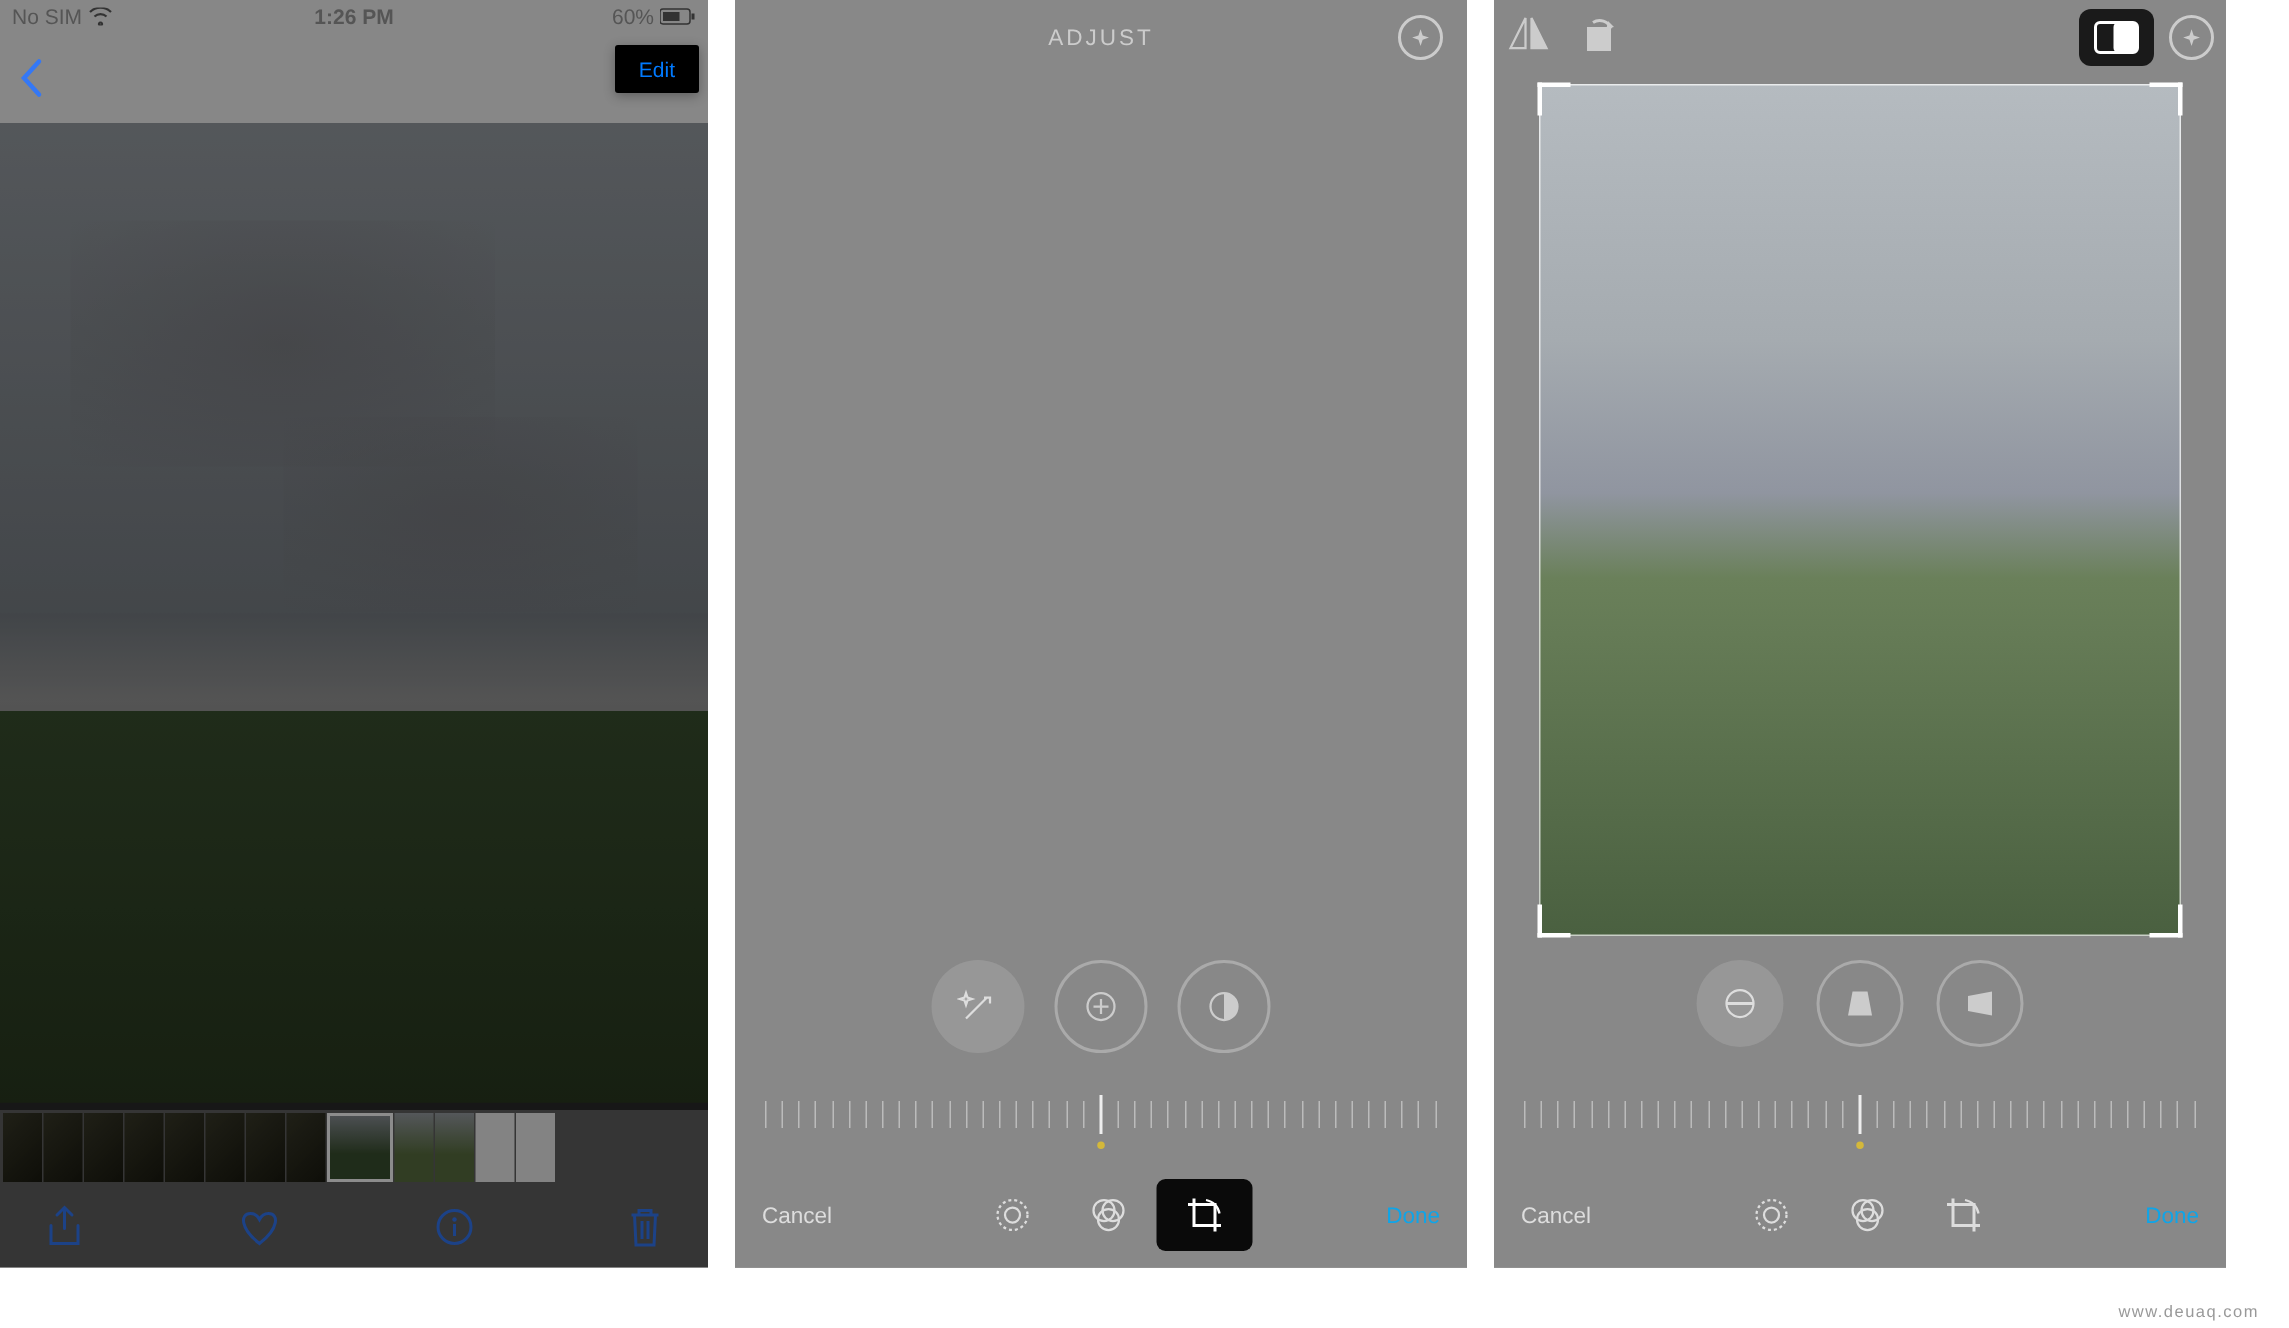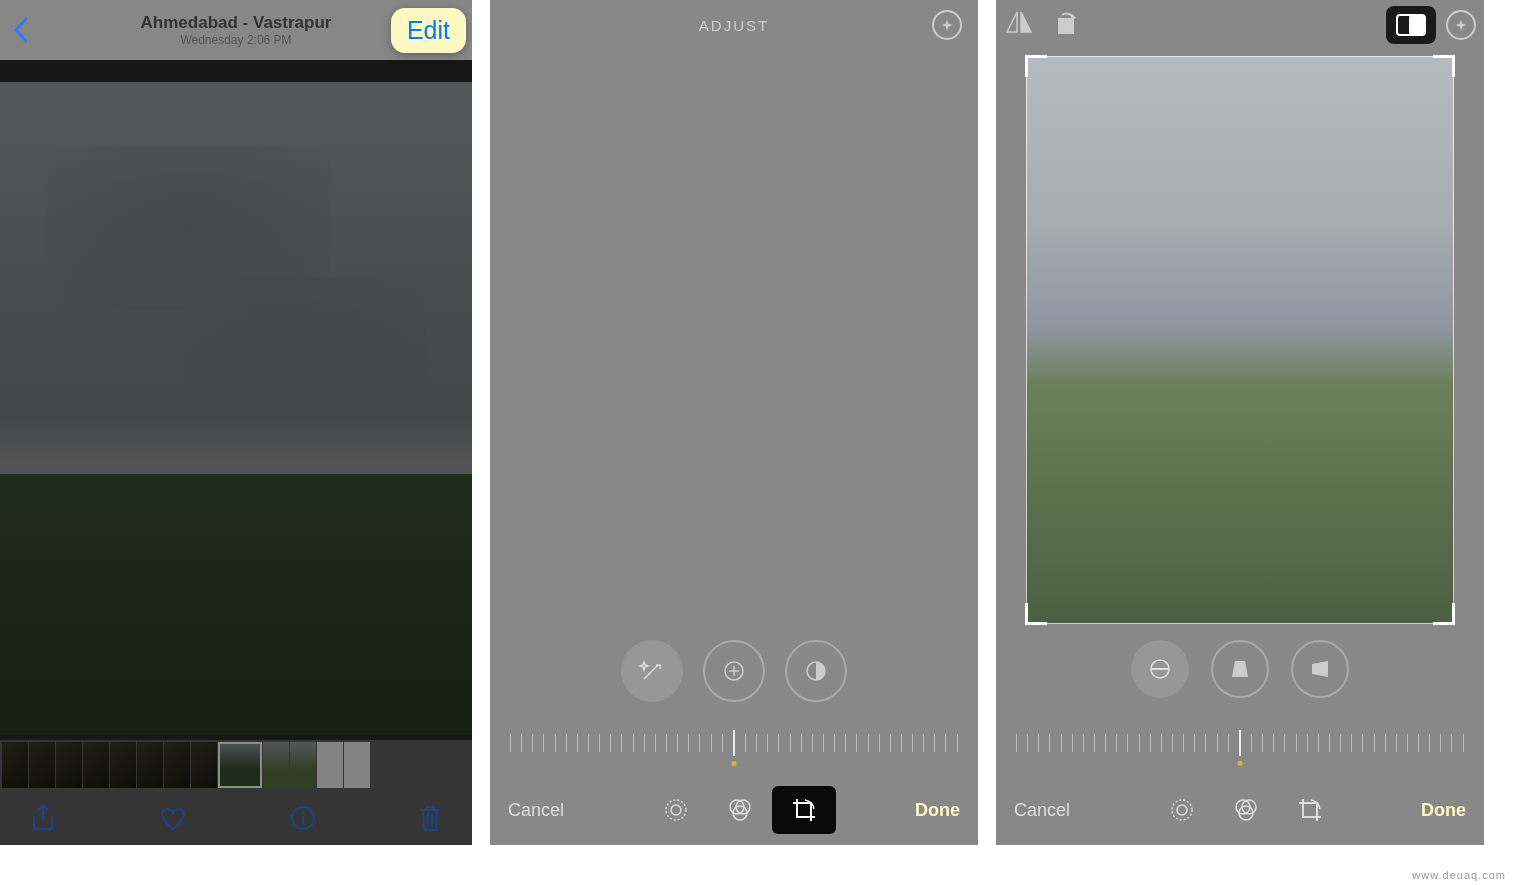--- a/index.html
+++ b/index.html
@@ -53,24 +53,24 @@
       font-size: 30px;
       font-weight: 300;
     }
     .nav-title { text-align: center; }
     .nav-title-main { font-size: 17px; font-weight: 600; color: #333; }
     .nav-title-sub { font-size: 12px; color: #555; }
     .edit-button {
       position: absolute;
       right: 6px;
       top: 8px;
-      background: #fef9c3;
-      border-radius: 14px;
+      background: #000000;
+      border-radius: 2px;
       padding: 8px 16px;
-      font-size: 25px;
+      font-size: 14px;
       color: #007aff;
       box-shadow: 0 2px 8px rgba(0,0,0,0.3);
       z-index: 20;
     }
     .dim-overlay {
       position: absolute;
       inset: 0;
       background: rgba(0,0,0,0.45);
       z-index: 5;
       pointer-events: none;
@@ -292,26 +292,25 @@
       bottom: 0;
       left: 0;
       right: 0;
       height: 70px;
       display: flex;
       align-items: center;
       justify-content: space-between;
       padding: 0 18px;
     }
     .edit-btn-text {
-      font-size: 18px;
+      font-size: 15px;
       color: #ddd;
     }
     .edit-btn-text.done {
-      color: #fef9c3;
-      font-weight: bold;
+      color: #0ea5e9;
     }
     .edit-tabs {
       display: flex;
       gap: 0;
       align-items: center;
     }
     .edit-tab {
       width: 64px;
       height: 48px;
       display: flex;
@@ -344,31 +343,48 @@
       right: 0;
       display: flex;
       justify-content: center;
       gap: 22px;
     }
   </style>
 </head>
 <body>
 
 <div class="screen screen1">
+  <div class="status-bar">
+    <div class="status-left">
+      <span>No SIM</span>
+      <span>
+        <svg width="16" height="12" viewBox="0 0 16 12">
+            <path d="M8 10 a1 1 0 1 0 0.01 0 M4 6 a6 6 0 0 1 8 0 M1 3 a10 10 0 0 1 14 0" fill="none" stroke="#333" stroke-width="1.5"></path>
+          </svg>
+      </span>
+    </div>
+    <span class="status-center">1:26 PM</span>
+    <div class="status-right">
+      <span>60%</span>
+      <span>
+        <svg width="24" height="12" viewBox="0 0 24 12">
+            <rect x="0" y="1" width="20" height="10" rx="2" fill="none" stroke="#333"></rect>
+            <rect x="2" y="3" width="11" height="6" fill="#333"></rect>
+            <rect x="21" y="4" width="2" height="4" fill="#333"></rect>
+          </svg>
+      </span>
+    </div>
+  </div>
 
   <div class="nav-bar">
     <span class="back-chevron">
       <svg width="18" height="28" viewBox="0 0 18 28">
           <path d="M14 3 L4 14 L14 25" fill="none" stroke="#3478f6" stroke-width="3" stroke-linecap="round"></path>
         </svg>
     </span>
-    <div class="nav-title">
-      <div class="nav-title-main">Ahmedabad - Vastrapur</div>
-      <div class="nav-title-sub">Wednesday  2:06 PM</div>
-    </div>
     <div class="edit-button">Edit</div>
   </div>
 
   <div class="photo-area">
     <div class="sky"></div>
     <div class="cloud c1"></div>
     <div class="cloud c2"></div>
     <div class="city"></div>
     <div class="greenery"></div>
   </div>

